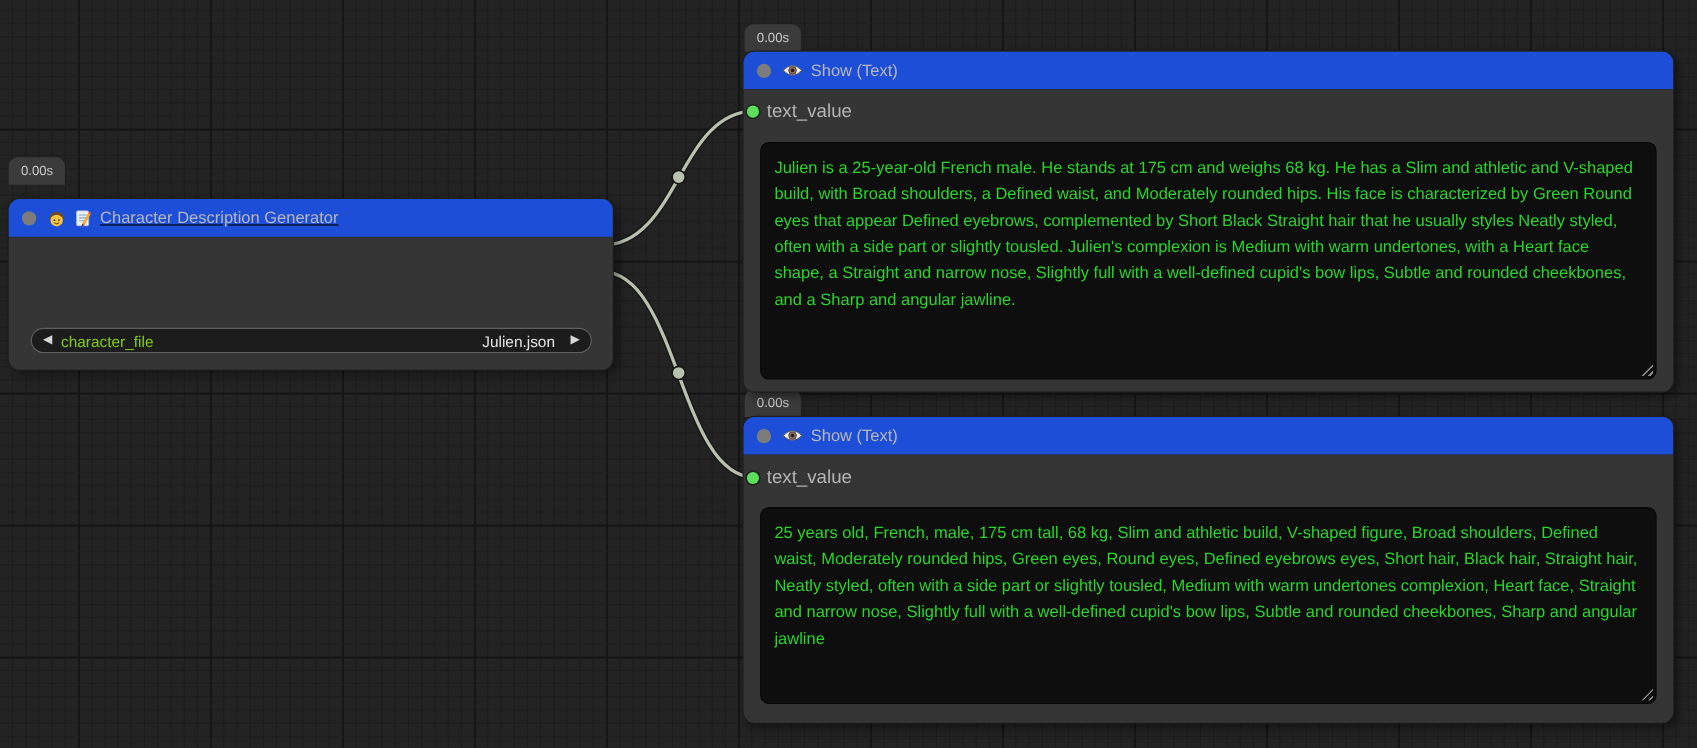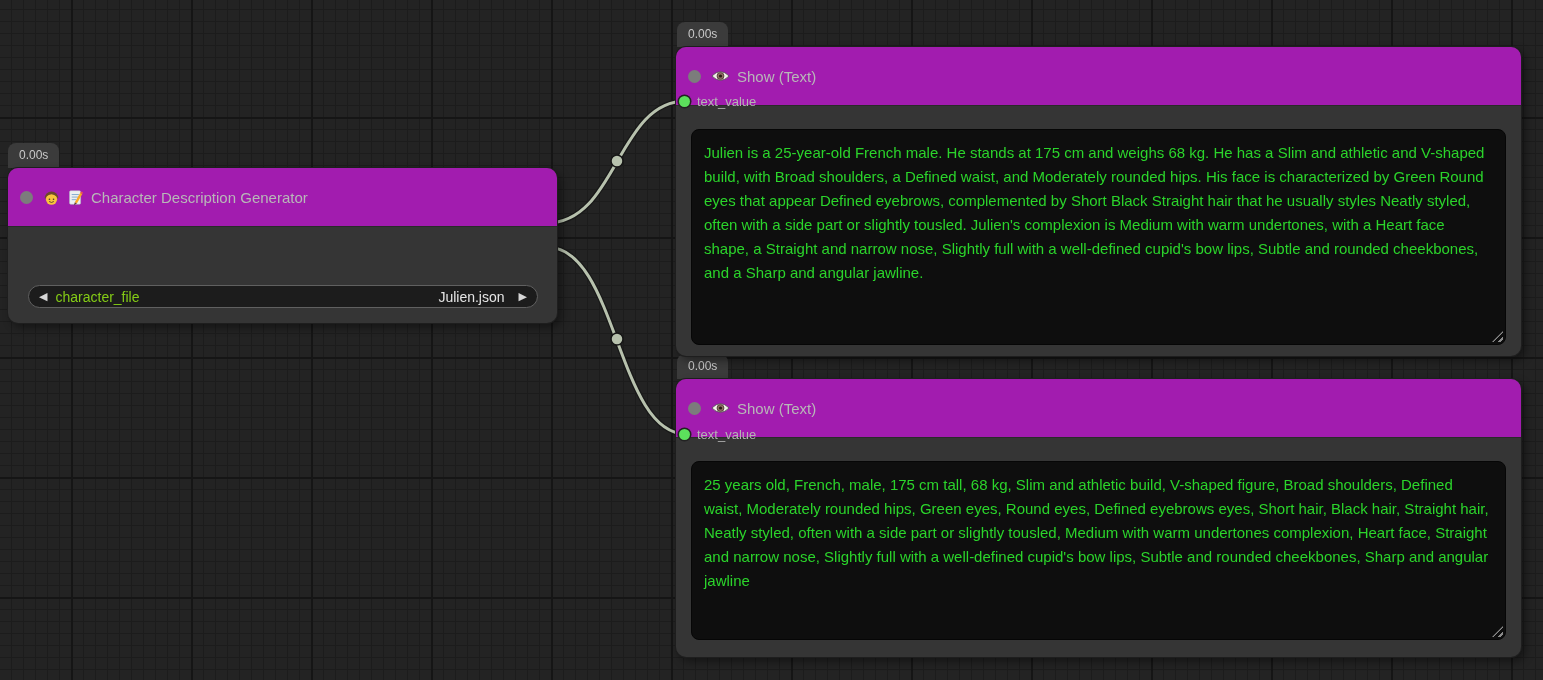--- a/index.html
+++ b/index.html
@@ -30,42 +30,42 @@
     color:#c9c9c9;font-family:Liberation Sans, sans-serif;
     font-size:12px;line-height:25px;padding:0 11px;
   }
 
   .node{
     position:absolute;z-index:3;background:#353535;border-radius:10px;
     box-shadow:0 0 0 1px #1e1e1e,4px 4px 10px rgba(0,0,0,.45);
   }
   .node-header{
     height:34px;display:flex;align-items:center;gap:7px;
-    padding:12px 12px;background:#a21caf;border-radius:10px 10px 0 0;
+    padding:0 12px;background:#1d4ed8;border-radius:10px 10px 0 0;
     border-bottom:1px solid #2a2a2a;
   }
   .collapse-dot{width:13px;height:13px;border-radius:50%;background:#7c7c7c;flex:none;margin-right:3px;}
   .node-title{color:#b8b8b8;font-size:15px;white-space:nowrap;}
   .emoji{display:inline-flex;align-items:center;flex:none;}
 
   .slot-dot{
     position:absolute;width:11px;height:11px;border-radius:50%;
     box-shadow:0 0 0 1.5px #222;
   }
   .slot-dot.green{background:#5ce05c;}
   .slot-dot.gray{background:#9895ad;}
 
   .outputs{position:absolute;top:43px;right:0;left:0;}
   .out-row{position:relative;height:24px;display:flex;align-items:center;justify-content:flex-end;}
   .out-row .slot-label{color:#b0b0b0;font-size:14px;margin-right:25px;}
   .out-row .slot-dot{right:5px;top:6.5px;}
 
   .in-row{position:absolute;left:0;height:24px;display:flex;align-items:center;}
   .in-row .slot-dot{left:2.5px;top:6.5px;}
-  .in-row .slot-label{color:#b5b5b5;font-size:13px;margin-left:21px;}
+  .in-row .slot-label{color:#b5b5b5;font-size:17px;margin-left:21px;}
 
   .widget{
     position:absolute;left:20px;top:117px;width:510px;height:23px;
     box-sizing:border-box;background:#1c1c1c;border:1px solid #606060;
     border-radius:12px;display:flex;align-items:center;
     padding:0 10px;color:#cfcfcf;font-size:14px;
   }
   .widget .arrow{font-size:11px;color:#d6d6d6;line-height:1;flex:none;}
   .widget .w-label{color:#84cc16;margin-left:8px;white-space:nowrap;}
   .widget .spacer{flex:1;}
@@ -95,21 +95,21 @@
     <path class="wire-under" d="M547 247 C 617 247, 617 434, 686 434"></path>
     <path class="wire" d="M547 247 C 617 247, 617 434, 686 434"></path>
     <circle class="wire-dot" cx="617" cy="161" r="6"></circle>
     <circle class="wire-dot" cx="617" cy="339" r="6"></circle>
   </svg>
 
   <div class="badge" style="left:8px;top:143px;">
     <span>0.00s</span>
   </div>
 
-  <div class="node" style="left:8px;top:168px;width:549px;height:155px;">
+  <div class="node" style="left:8px;top:181px;width:549px;height:155px;text-decoration:underline;">
     <div class="node-header">
       <span class="collapse-dot"></span>
       <span class="emoji">
         <svg width="17" height="17" viewBox="0 0 20 20">
           <path d="M2 11a8 8 0 0 1 16 0z" fill="#6d4a2a"></path>
           <circle cx="10" cy="12" r="6.6" fill="#f8c43c"></circle>
           <path d="M3.6 9.2 Q10 3.2 16.4 9.2 L16.4 6.8 Q10 1.6 3.6 6.8 Z" fill="#6d4a2a"></path>
           <circle cx="7.6" cy="12" r="0.95" fill="#4e342e"></circle>
           <circle cx="12.4" cy="12" r="0.95" fill="#4e342e"></circle>
           <path d="M7.6 15 Q10 17 12.4 15" fill="none" stroke="#4e342e" stroke-width="1" stroke-linecap="round"></path>

